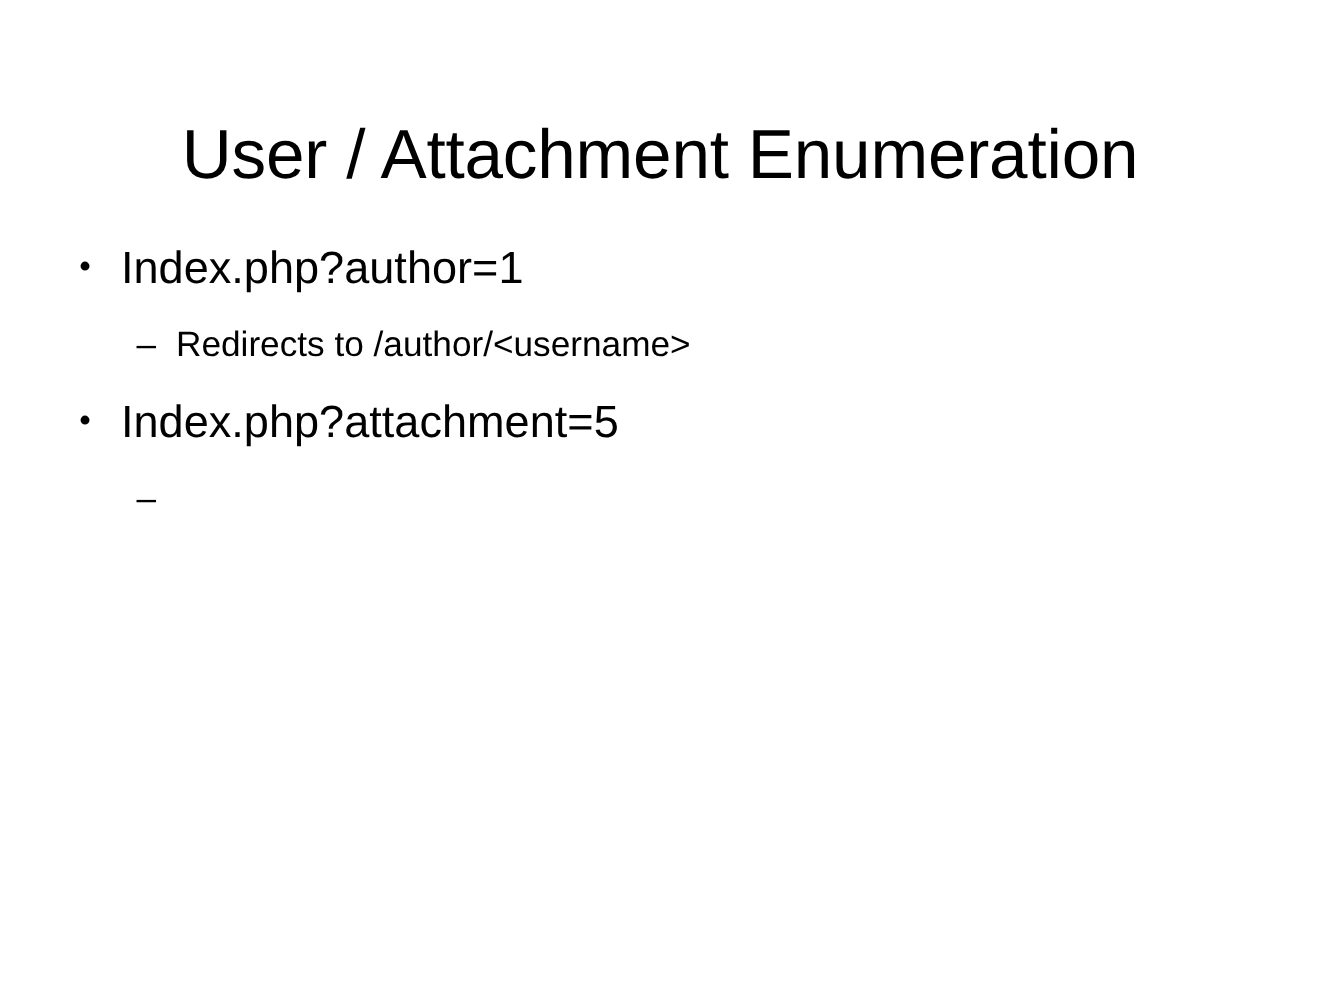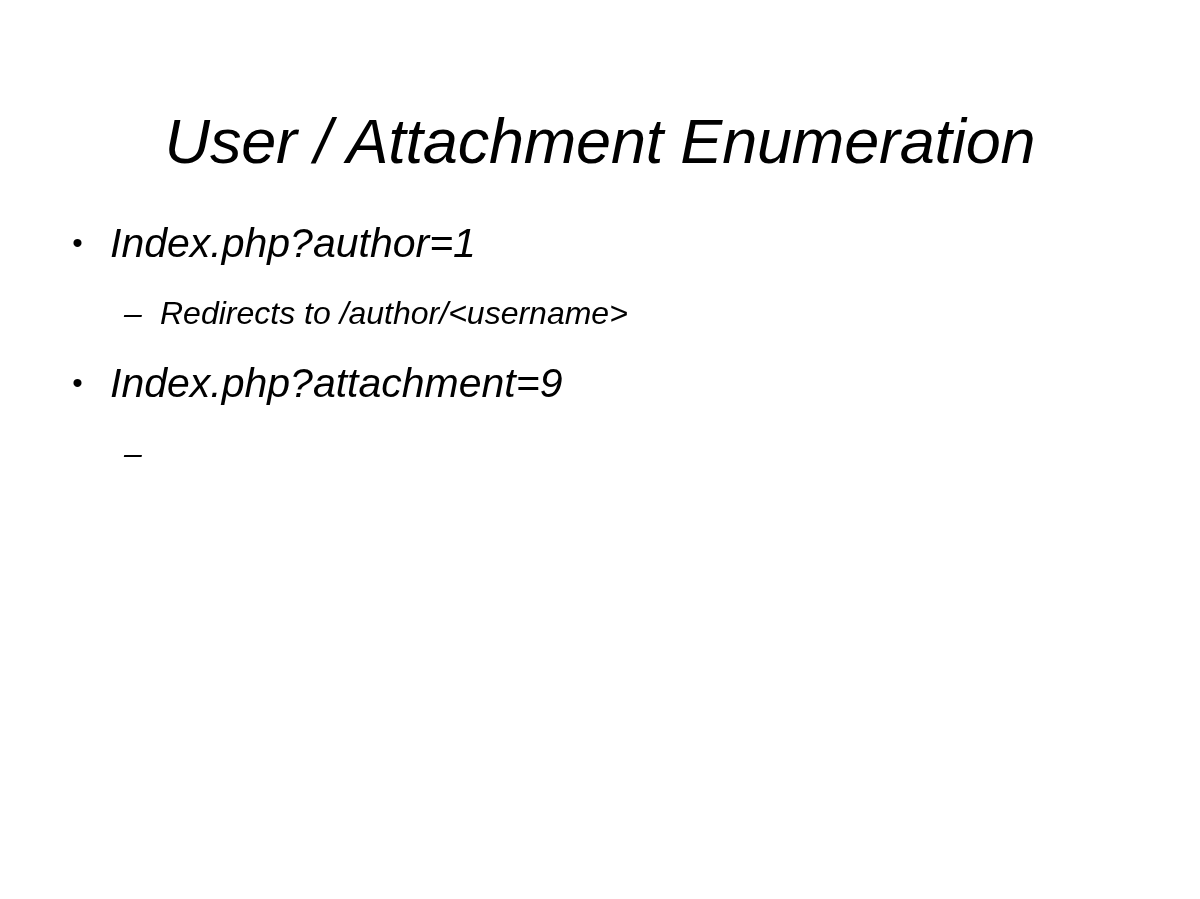--- a/index.html
+++ b/index.html
@@ -10,21 +10,20 @@
   }
 
   #slide {
     position: relative;
     width: 1200px;
     height: 899px;
     background: #ffffff;
     overflow: hidden;
     font-family: "Liberation Sans", "DejaVu Sans", sans-serif;
     color: #000000;
-    font-style: italic;
     -webkit-font-smoothing: antialiased;
   }
 
   
   #slide-title {
     position: absolute;
     left: 0;
     top: 62px;
     width: 1200px;
     text-align: center;
@@ -119,21 +118,21 @@
 
       <ul class="sub-list">
         <li class="bullet-l2">
           <span class="marker-l2">–</span>
           <span class="bullet-text nowrap">Redirects to /author/&lt;username&gt;</span>
         </li>
       </ul>
 
       <li class="bullet-l1">
         <span class="marker-l1">•</span>
-        <span class="bullet-text nowrap">Index.php?attachment=9</span>
+        <span class="bullet-text nowrap">Index.php?attachment=5</span>
       </li>
 
       <ul class="sub-list">
         <li class="bullet-l2">
           <span class="marker-l2">–</span>
         </li>
       </ul>
 
     </ul>
   </div>

